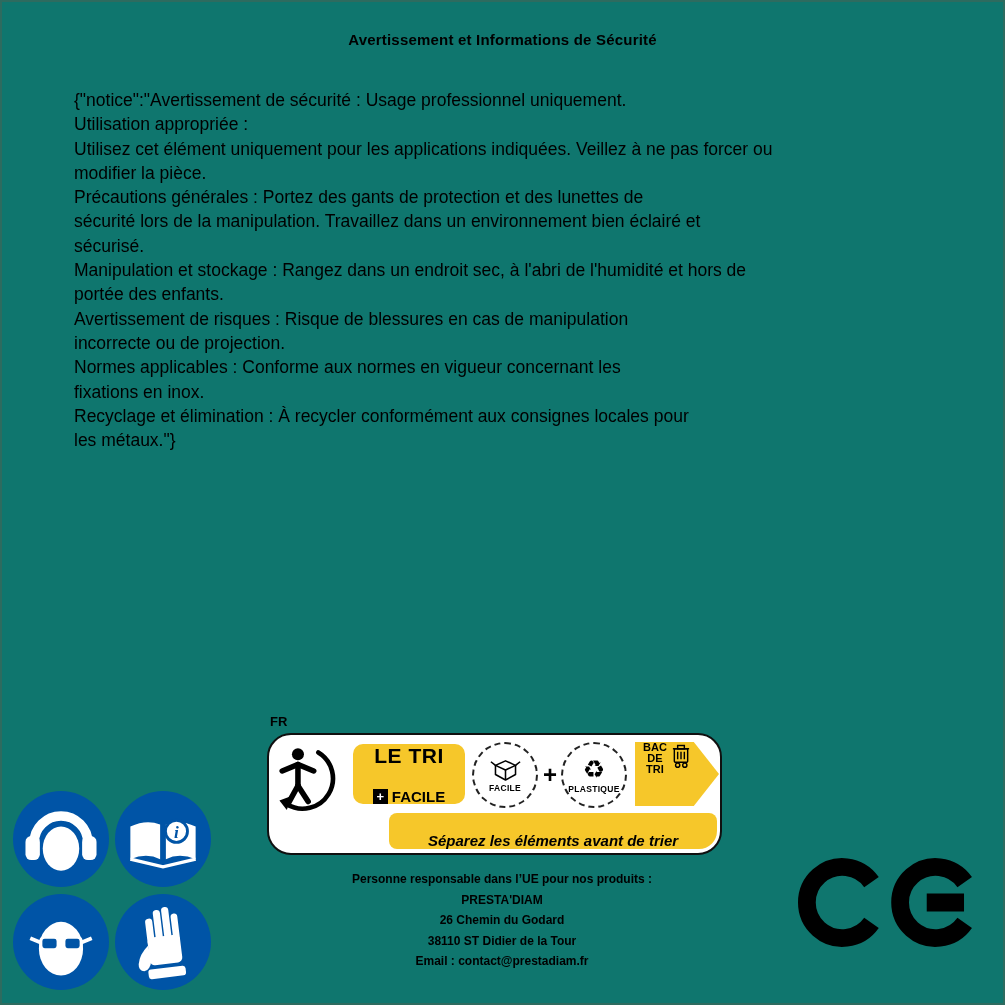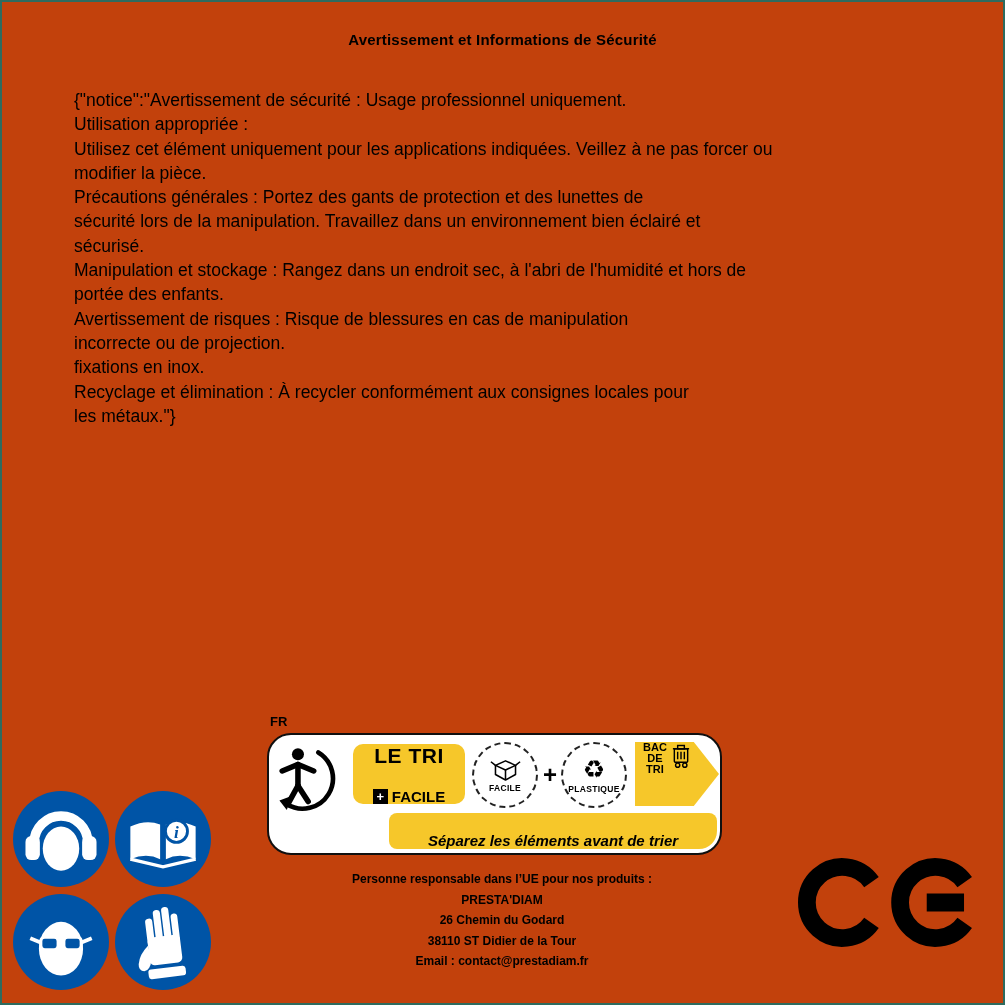--- a/index.html
+++ b/index.html
@@ -1,21 +1,21 @@
 <!DOCTYPE html>
 <html><head>
 <meta charset="utf-8">
 <style>
   * { margin:0; padding:0; box-sizing:border-box; }
   html,body { background:#ffffff; }
   body { font-family:"Liberation Sans","DejaVu Sans",sans-serif; color:#000; }
 
   .page {
     position:relative; width:1005px; height:1005px;
-    background:#c2410c; border:2px solid #2e6b5f; overflow:hidden;
+    background:#0f766e; border:2px solid #2e6b5f; overflow:hidden;
   }
 
   .doc-title {
     position:absolute; top:29px; left:0; width:100%;
     text-align:center; font-size:15px; font-weight:bold; letter-spacing:.2px;
   }
 
   .notice-block {
     position:absolute; left:72px; top:86px; width:885px;
     font-size:17.5px; line-height:24.3px;
@@ -105,20 +105,21 @@
     <div>Utilisation appropriée :</div>
     <div>Utilisez cet élément uniquement pour les applications indiquées. Veillez à ne pas forcer ou</div>
     <div>modifier la pièce.</div>
     <div>Précautions générales : Portez des gants de protection et des lunettes de</div>
     <div>sécurité lors de la manipulation. Travaillez dans un environnement bien éclairé et</div>
     <div>sécurisé.</div>
     <div>Manipulation et stockage : Rangez dans un endroit sec, à l'abri de l'humidité et hors de</div>
     <div>portée des enfants.</div>
     <div>Avertissement de risques : Risque de blessures en cas de manipulation</div>
     <div>incorrecte ou de projection.</div>
+    <div>Normes applicables : Conforme aux normes en vigueur concernant les</div>
     <div>fixations en inox.</div>
     <div>Recyclage et élimination : À recycler conformément aux consignes locales pour</div>
     <div>les métaux."}</div>
   </div>
 
   <div class="signs-grid">
     <div class="sign">
       <svg viewBox="0 0 100 100" width="96" height="96">
         <path d="M22 54 A 28 28 0 0 1 78 54" fill="none" stroke="#fff" stroke-width="10"></path>
         <ellipse cx="50" cy="60" rx="19" ry="23" fill="#fff"></ellipse>

